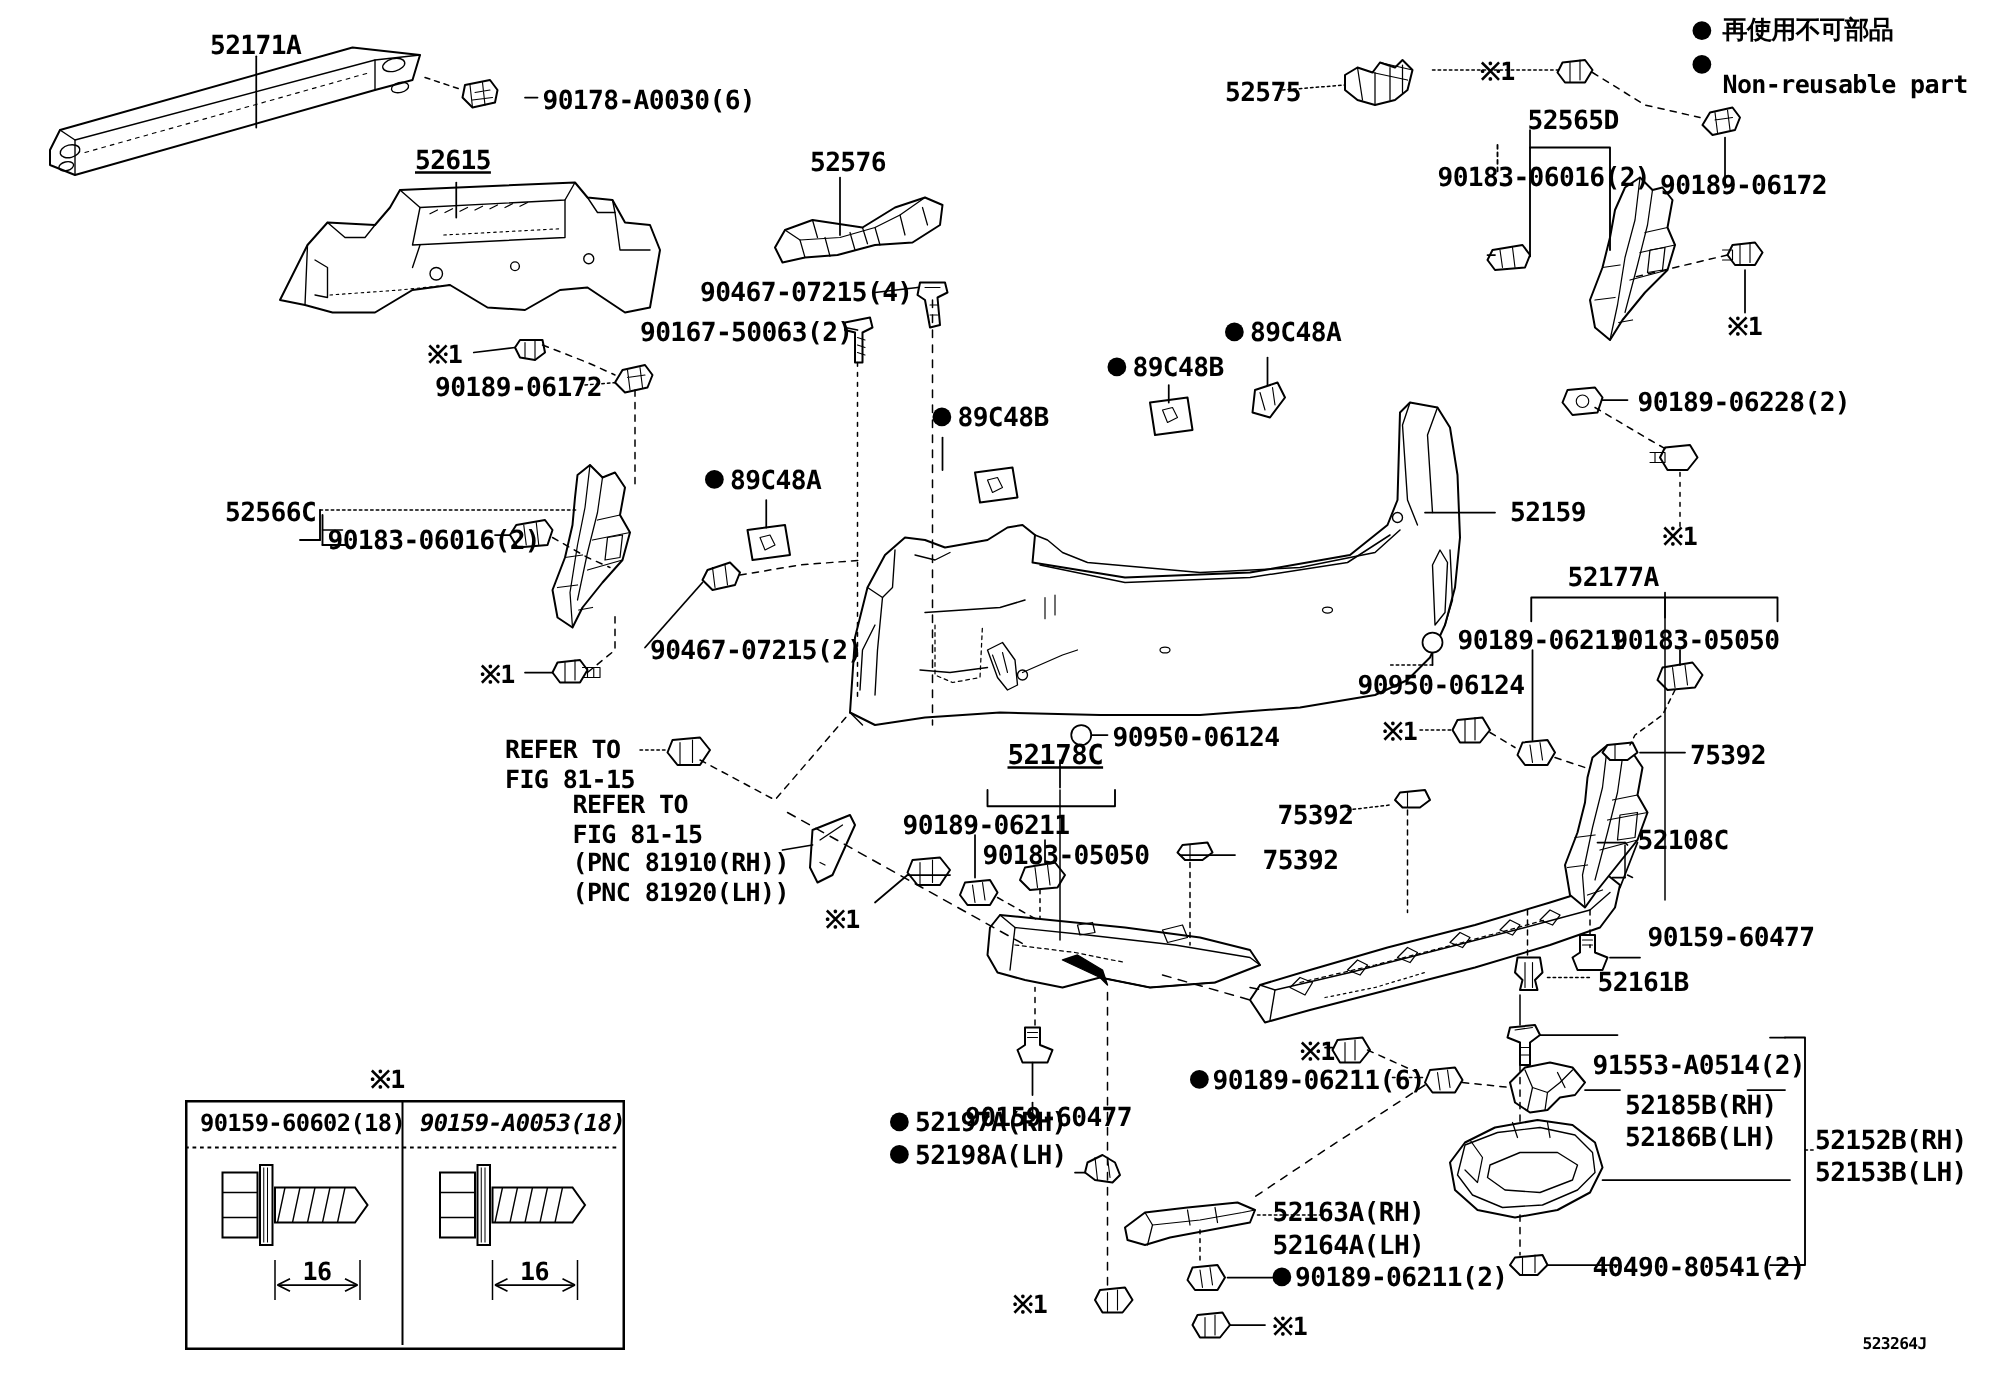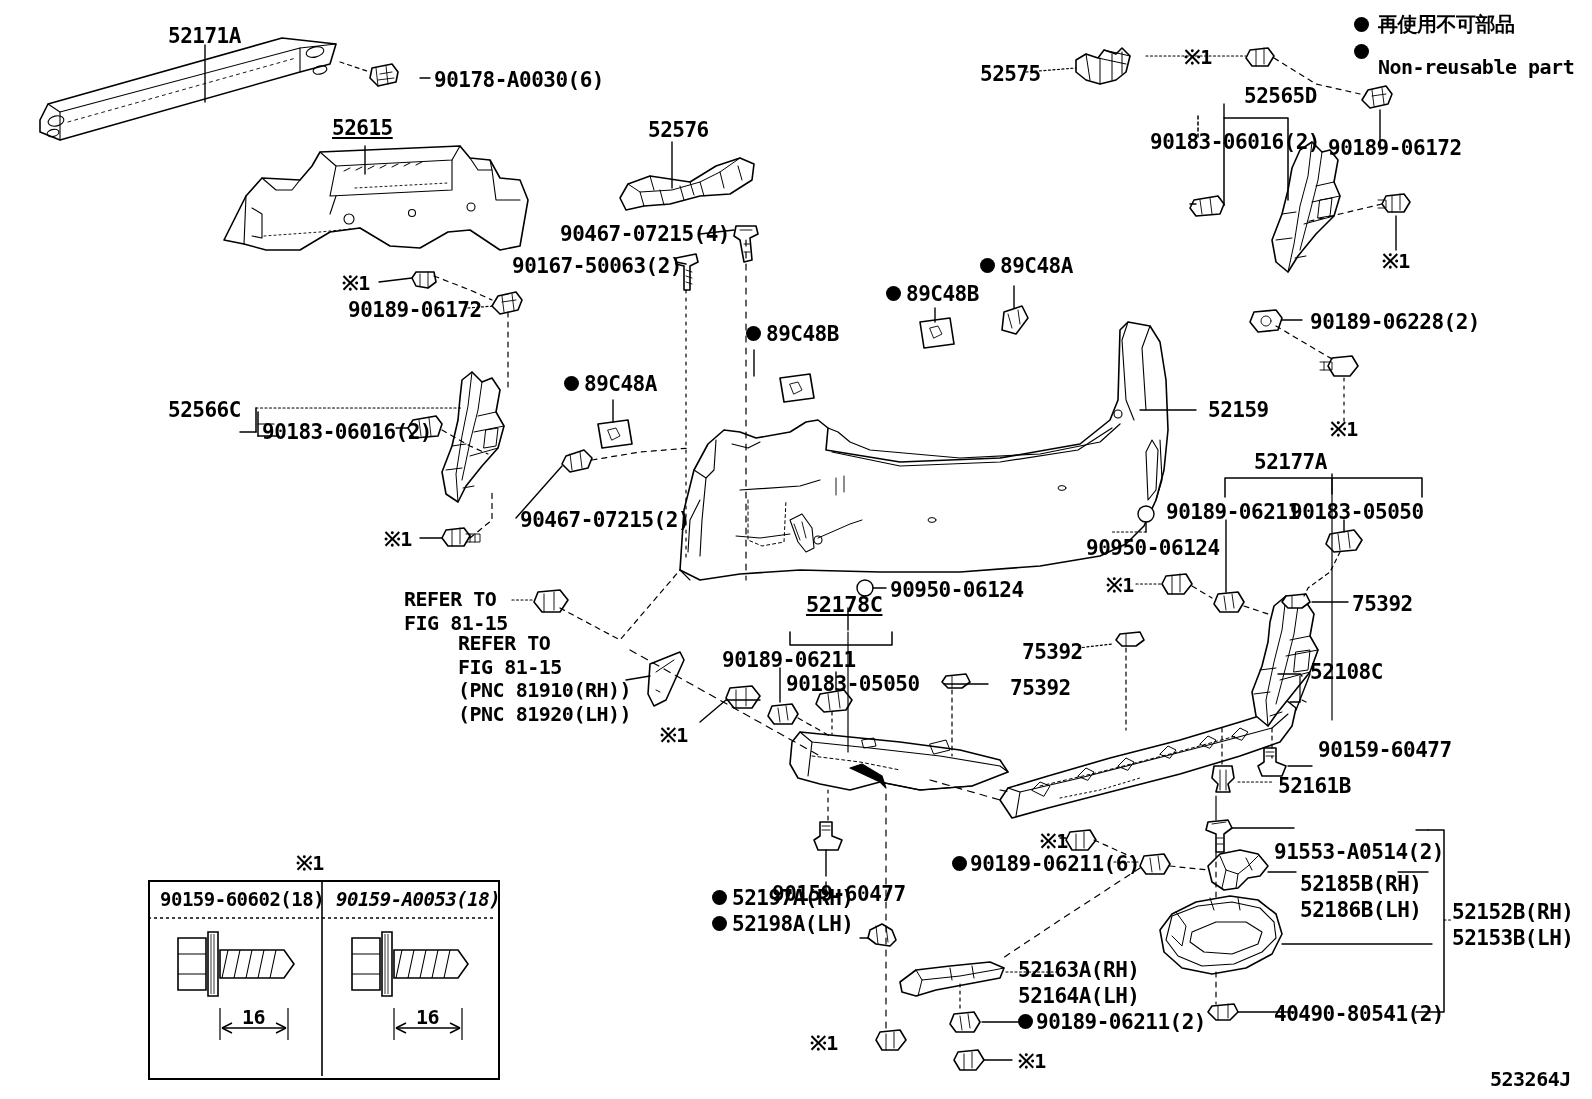--- a/index.html
+++ b/index.html
@@ -1,21 +1,21 @@
 <!DOCTYPE html>
 <html><head>
 <meta charset="utf-8">
 <style>
   html,body{margin:0;padding:0;background:#ffffff;}
   body{width:1592px;height:1099px;position:relative;overflow:hidden;
        font-family:"DejaVu Sans Mono","Liberation Mono",monospace;color:#000;}
   #canvas{position:absolute;left:0;top:0;width:1592px;height:1099px;}
   .lbl{position:absolute;white-space:pre;font-weight:bold;letter-spacing:-0.5px;line-height:1.18;}
   .s20{font-size:20px;}
-  .s19{font-size:20px;}
+  .s19{font-size:13px;}
   .s21{font-size:21px;}
   .s22{font-size:22px;text-decoration:underline;}
   .jp{font-family:Liberation Serif, serif;font-weight:bold;}
   .dot{position:absolute;border-radius:50%;background:#000;}
   svg{position:absolute;left:0;top:0;pointer-events:none;}
   .tbl{position:absolute;border:2px solid #000;}
   .tblhdr{position:absolute;font-weight:bold;font-size:19px;letter-spacing:-0.5px;}
 </style>
 </head>
 <body>
@@ -504,29 +504,29 @@
 <div class="dot" style="left:1354px;top:44px;width:15px;height:15px;"></div>
 <div class="lbl s20" style="left:1378px;top:40px;margin-top:16px;">Non-reusable part</div>
 
 <div class="lbl s21" style="left:168px;top:24px;">52171A</div>
 <div class="lbl s21" style="left:434px;top:68px;">90178-A0030(6)</div>
 <div class="lbl s21" style="left:332px;top:116px;text-decoration:underline;">52615</div>
 
 <div class="lbl s21" style="left:648px;top:118px;">52576</div>
 <div class="lbl s21" style="left:980px;top:62px;">52575</div>
 
-<div class="lbl s21" style="left:1222px;top:84px;margin-left:22px;">52565D</div>
+<div class="lbl s21" style="left:1222px;top:84px;">52565D</div>
 <div class="lbl s21" style="left:1150px;top:130px;">90183-06016(2)</div>
 <div class="lbl s21" style="left:1328px;top:136px;">90189-06172</div>
 <div class="lbl s20" style="left:1184px;top:46px;">※1</div>
 <div class="lbl s20" style="left:1382px;top:250px;">※1</div>
 
 <div class="lbl s20" style="left:342px;top:272px;">※1</div>
 <div class="lbl s21" style="left:348px;top:298px;">90189-06172</div>
-<div class="lbl s21" style="left:168px;top:398px;">52566C</div>
+<div class="lbl s21" style="left:180px;top:398px;">52566C</div>
 <div class="lbl s21" style="left:262px;top:420px;">90183-06016(2)</div>
 <div class="lbl s21" style="left:520px;top:508px;">90467-07215(2)</div>
 <div class="lbl s20" style="left:384px;top:528px;">※1</div>
 
 <div class="lbl s21" style="left:560px;top:222px;">90467-07215(4)</div>
 <div class="lbl s21" style="left:512px;top:254px;text-align:center;">90167-50063(2)</div>
 
 <div class="dot" style="left:980px;top:258px;width:15px;height:15px;"></div>
 <div class="lbl s21" style="left:1000px;top:254px;">89C48A</div>
 <div class="dot" style="left:886px;top:286px;width:15px;height:15px;"></div>

